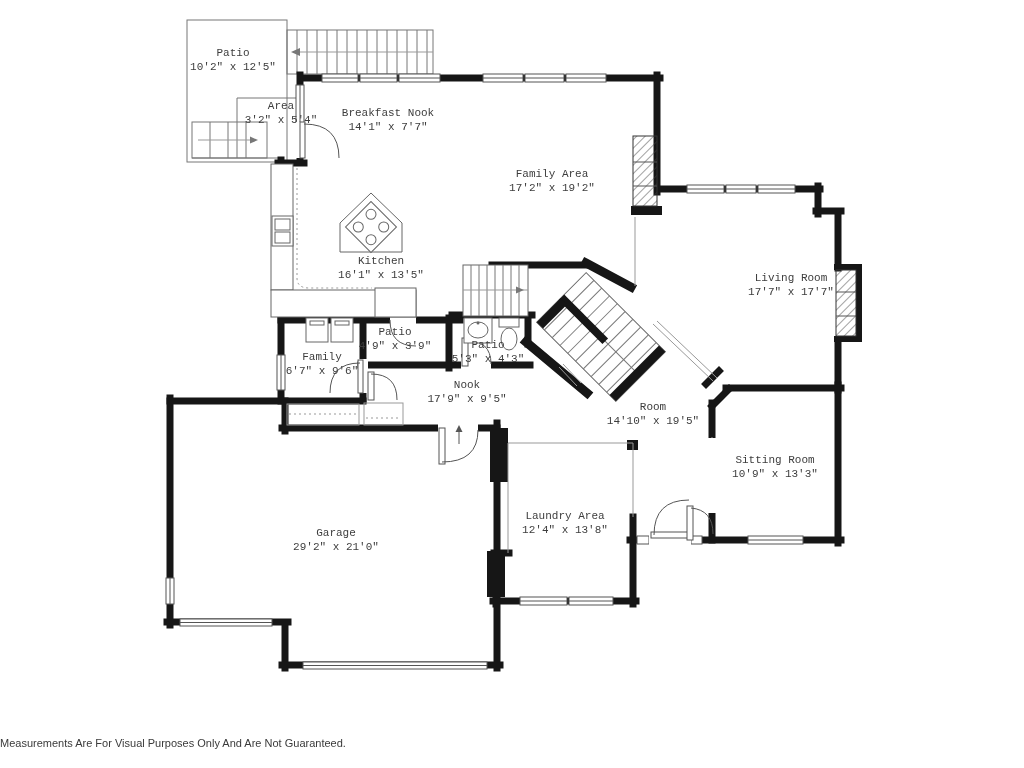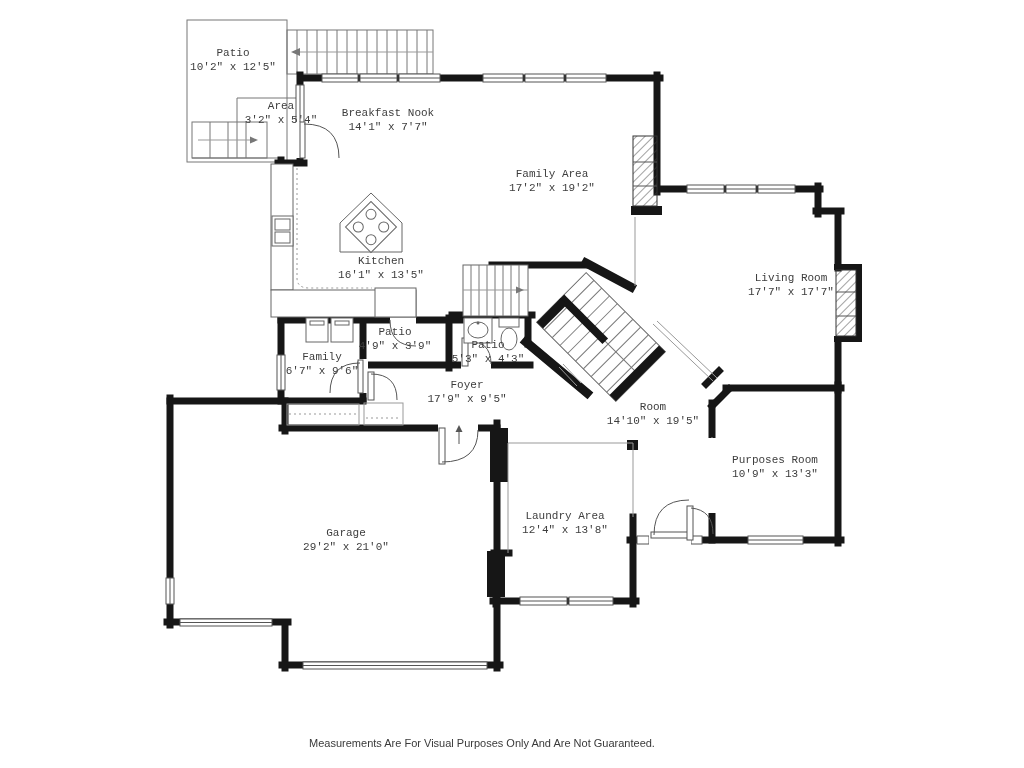--- a/index.html
+++ b/index.html
@@ -2,21 +2,21 @@
 <html><head>
 <meta charset="utf-8">
 <style>
   html,body{margin:0;padding:0;background:#fff;}
   .plan{position:relative;width:1024px;height:768px;background:#ffffff;overflow:hidden;
         font-family:"Liberation Sans", sans-serif;}
   .plan svg{position:absolute;left:0;top:0;}
   .room-label{position:absolute;transform:translate(-50%,-50%);text-align:center;
               color:#3d3d3d;font-size:11px;line-height:1.28;white-space:nowrap;}
   .room-label .rn,.room-label .rd{display:block;font-family:Liberation Mono, monospace;}
-  .disclaimer{position:absolute;left:0;top:737px;width:964px;text-align:center;
+  .disclaimer{position:absolute;left:0;top:737px;width:964px;
               color:#3a3a3a;font-size:11px;}
   .wall{stroke:#161616;stroke-width:7;fill:none;stroke-linecap:square;}
   .wall9{stroke:#161616;stroke-width:9;fill:none;stroke-linecap:square;}
   .thin{stroke:#777;stroke-width:1;fill:none;}
   .thin2{stroke:#999;stroke-width:1;fill:none;}
   .fix{stroke:#666;stroke-width:1;fill:#fff;}
   .win{fill:#fff;stroke:#555;stroke-width:1;}
   .door{stroke:#555;stroke-width:1;fill:none;}
   .leaf{fill:#fff;stroke:#555;stroke-width:1;}
   .dash{stroke:#999;stroke-width:1;fill:none;stroke-dasharray:2 3;}
@@ -365,35 +365,35 @@
 </div>
 <div class="room-label" style="left:322px;top:364px">
   <span class="rn">Family</span>
   <span class="rd">6'7" x 9'6"</span>
 </div>
 <div class="room-label" style="left:488px;top:352px">
   <span class="rn">Patio</span>
   <span class="rd">5'3" x 4'3"</span>
 </div>
 <div class="room-label" style="left:467px;top:392px">
-  <span class="rn">Foyer</span>
+  <span class="rn">Nook</span>
   <span class="rd">17'9" x 9'5"</span>
 </div>
 <div class="room-label" style="left:653px;top:414px">
   <span class="rn">Room</span>
   <span class="rd">14'10" x 19'5"</span>
 </div>
 <div class="room-label" style="left:775px;top:467px">
-  <span class="rn">Purposes Room</span>
+  <span class="rn">Sitting Room</span>
   <span class="rd">10'9" x 13'3"</span>
 </div>
 <div class="room-label" style="left:565px;top:523px">
   <span class="rn">Laundry Area</span>
   <span class="rd">12'4" x 13'8"</span>
 </div>
-<div class="room-label" style="left:346px;top:540px">
+<div class="room-label" style="left:336px;top:540px">
   <span class="rn">Garage</span>
   <span class="rd">29'2" x 21'0"</span>
 </div>
 
 <div class="disclaimer">Measurements Are For Visual Purposes Only And Are Not Guaranteed.</div>
 
 </div>
 
 </body></html>

